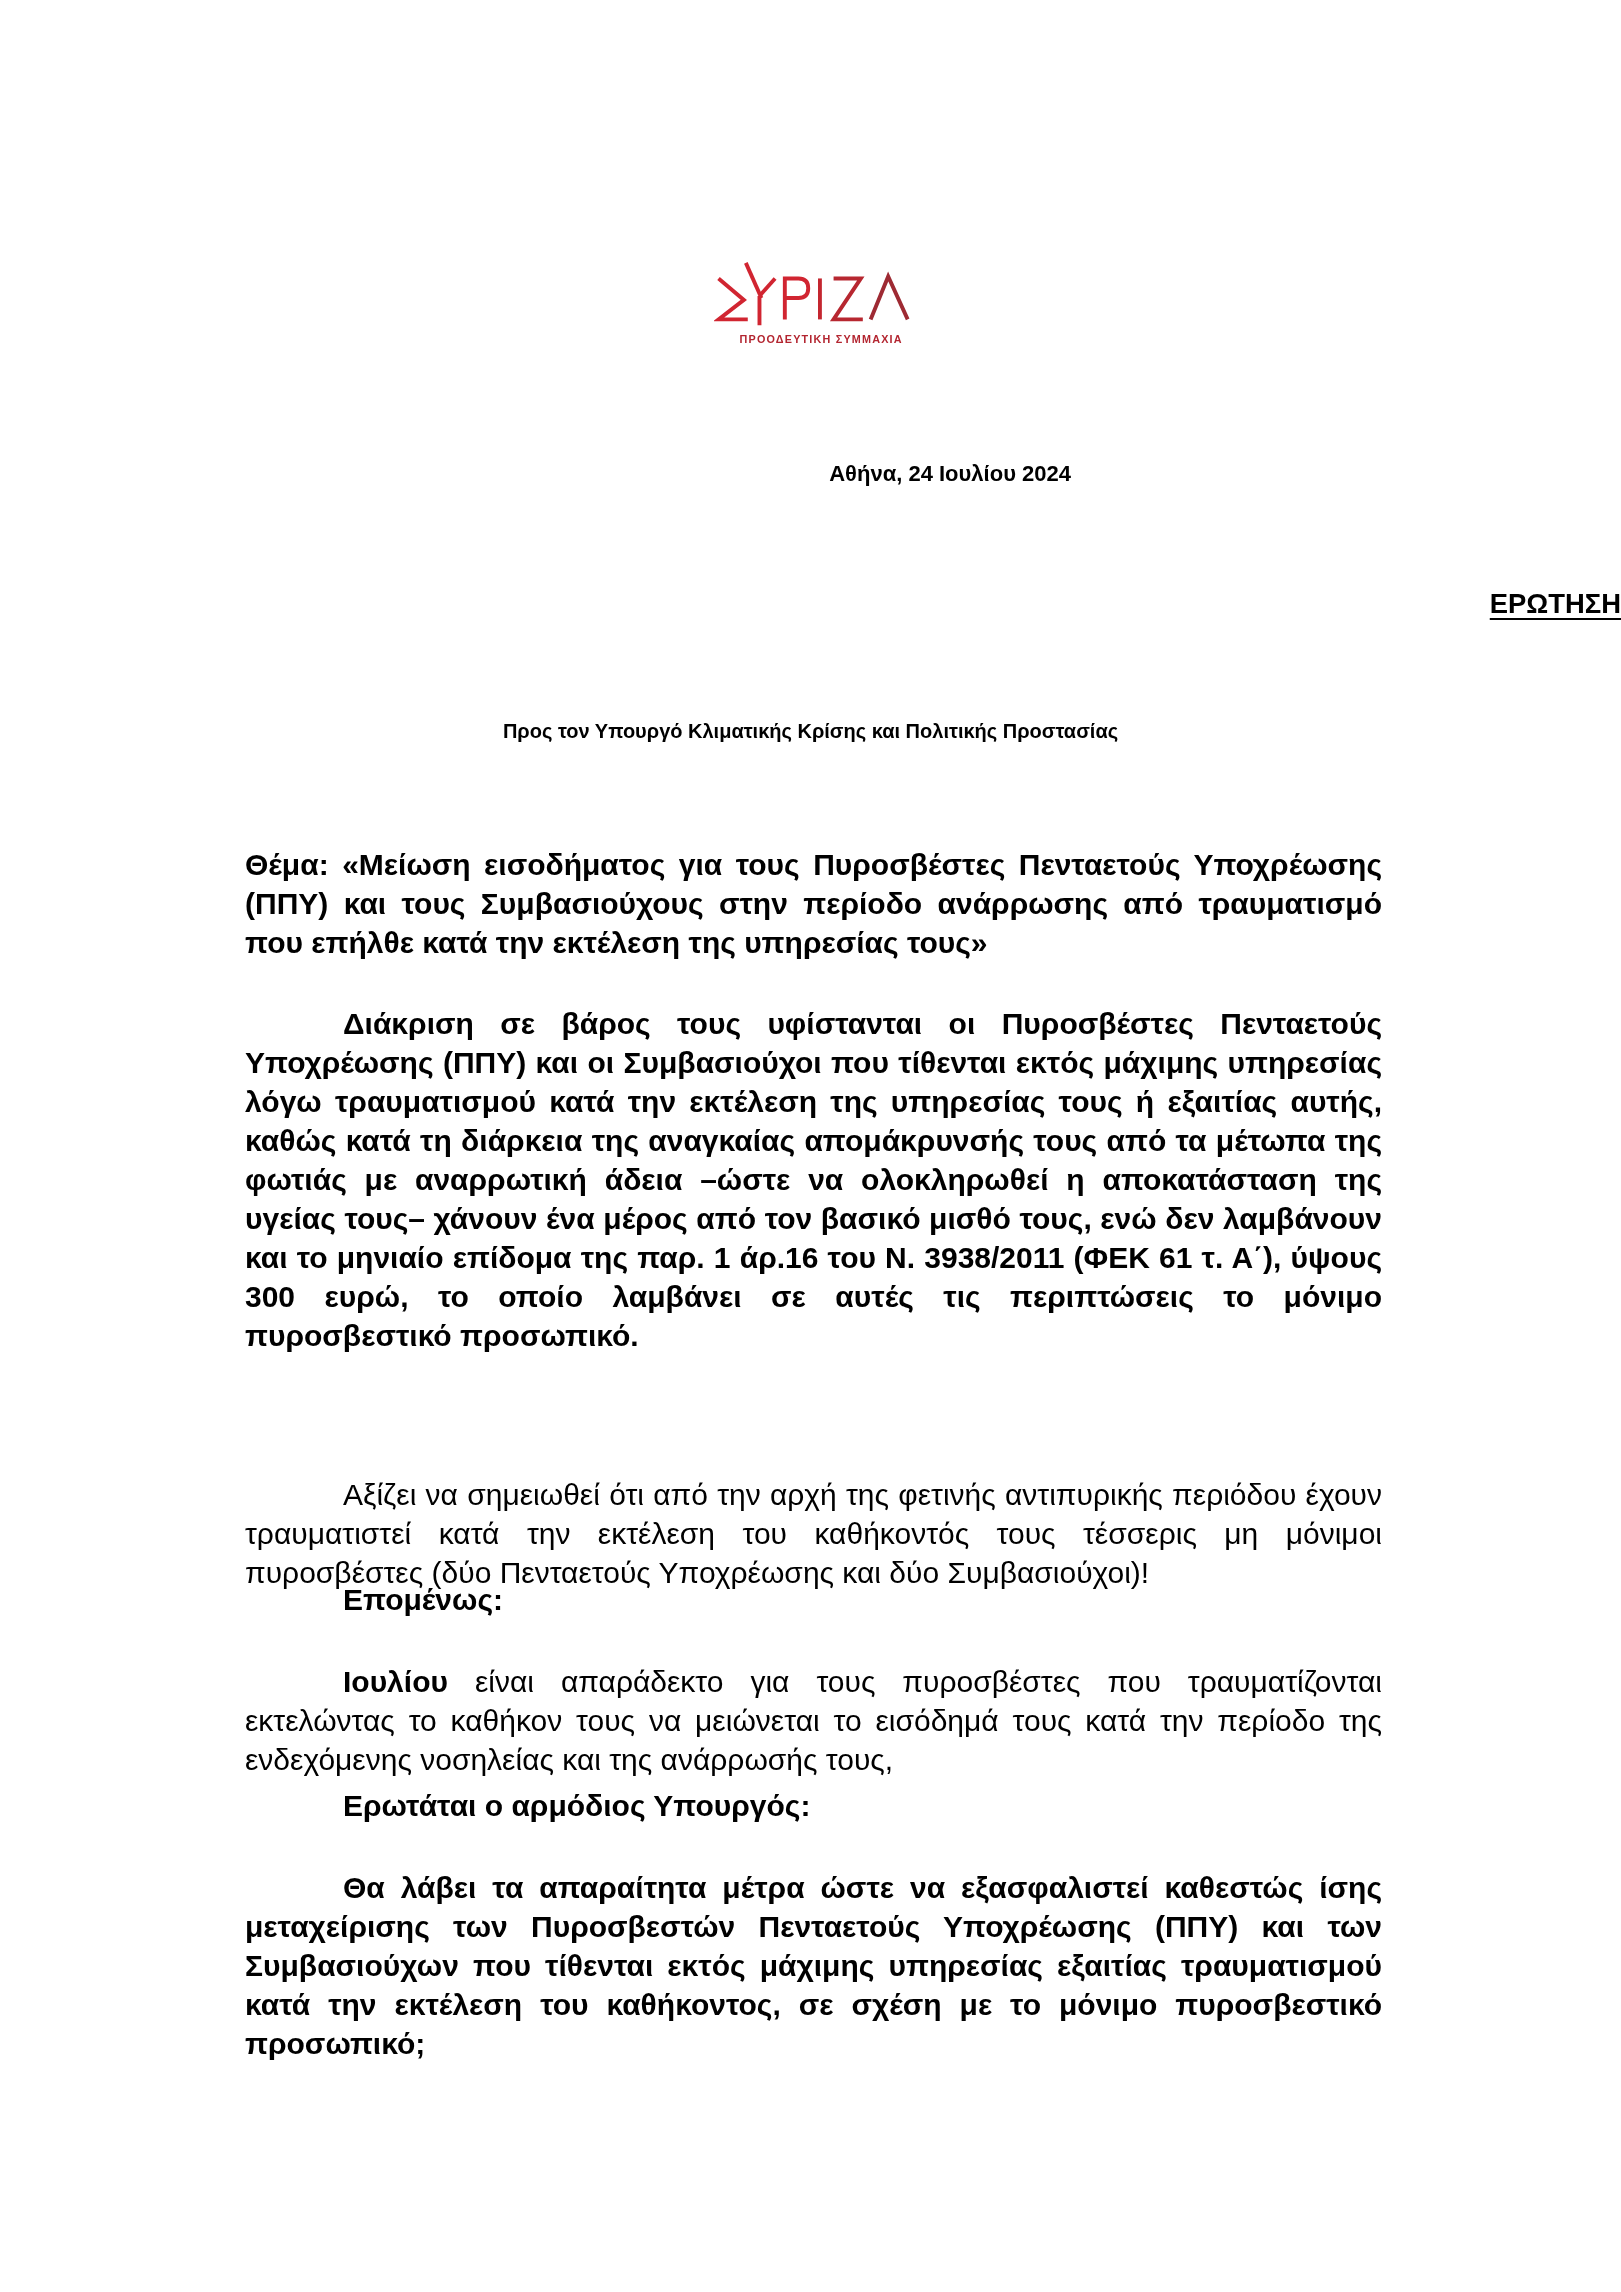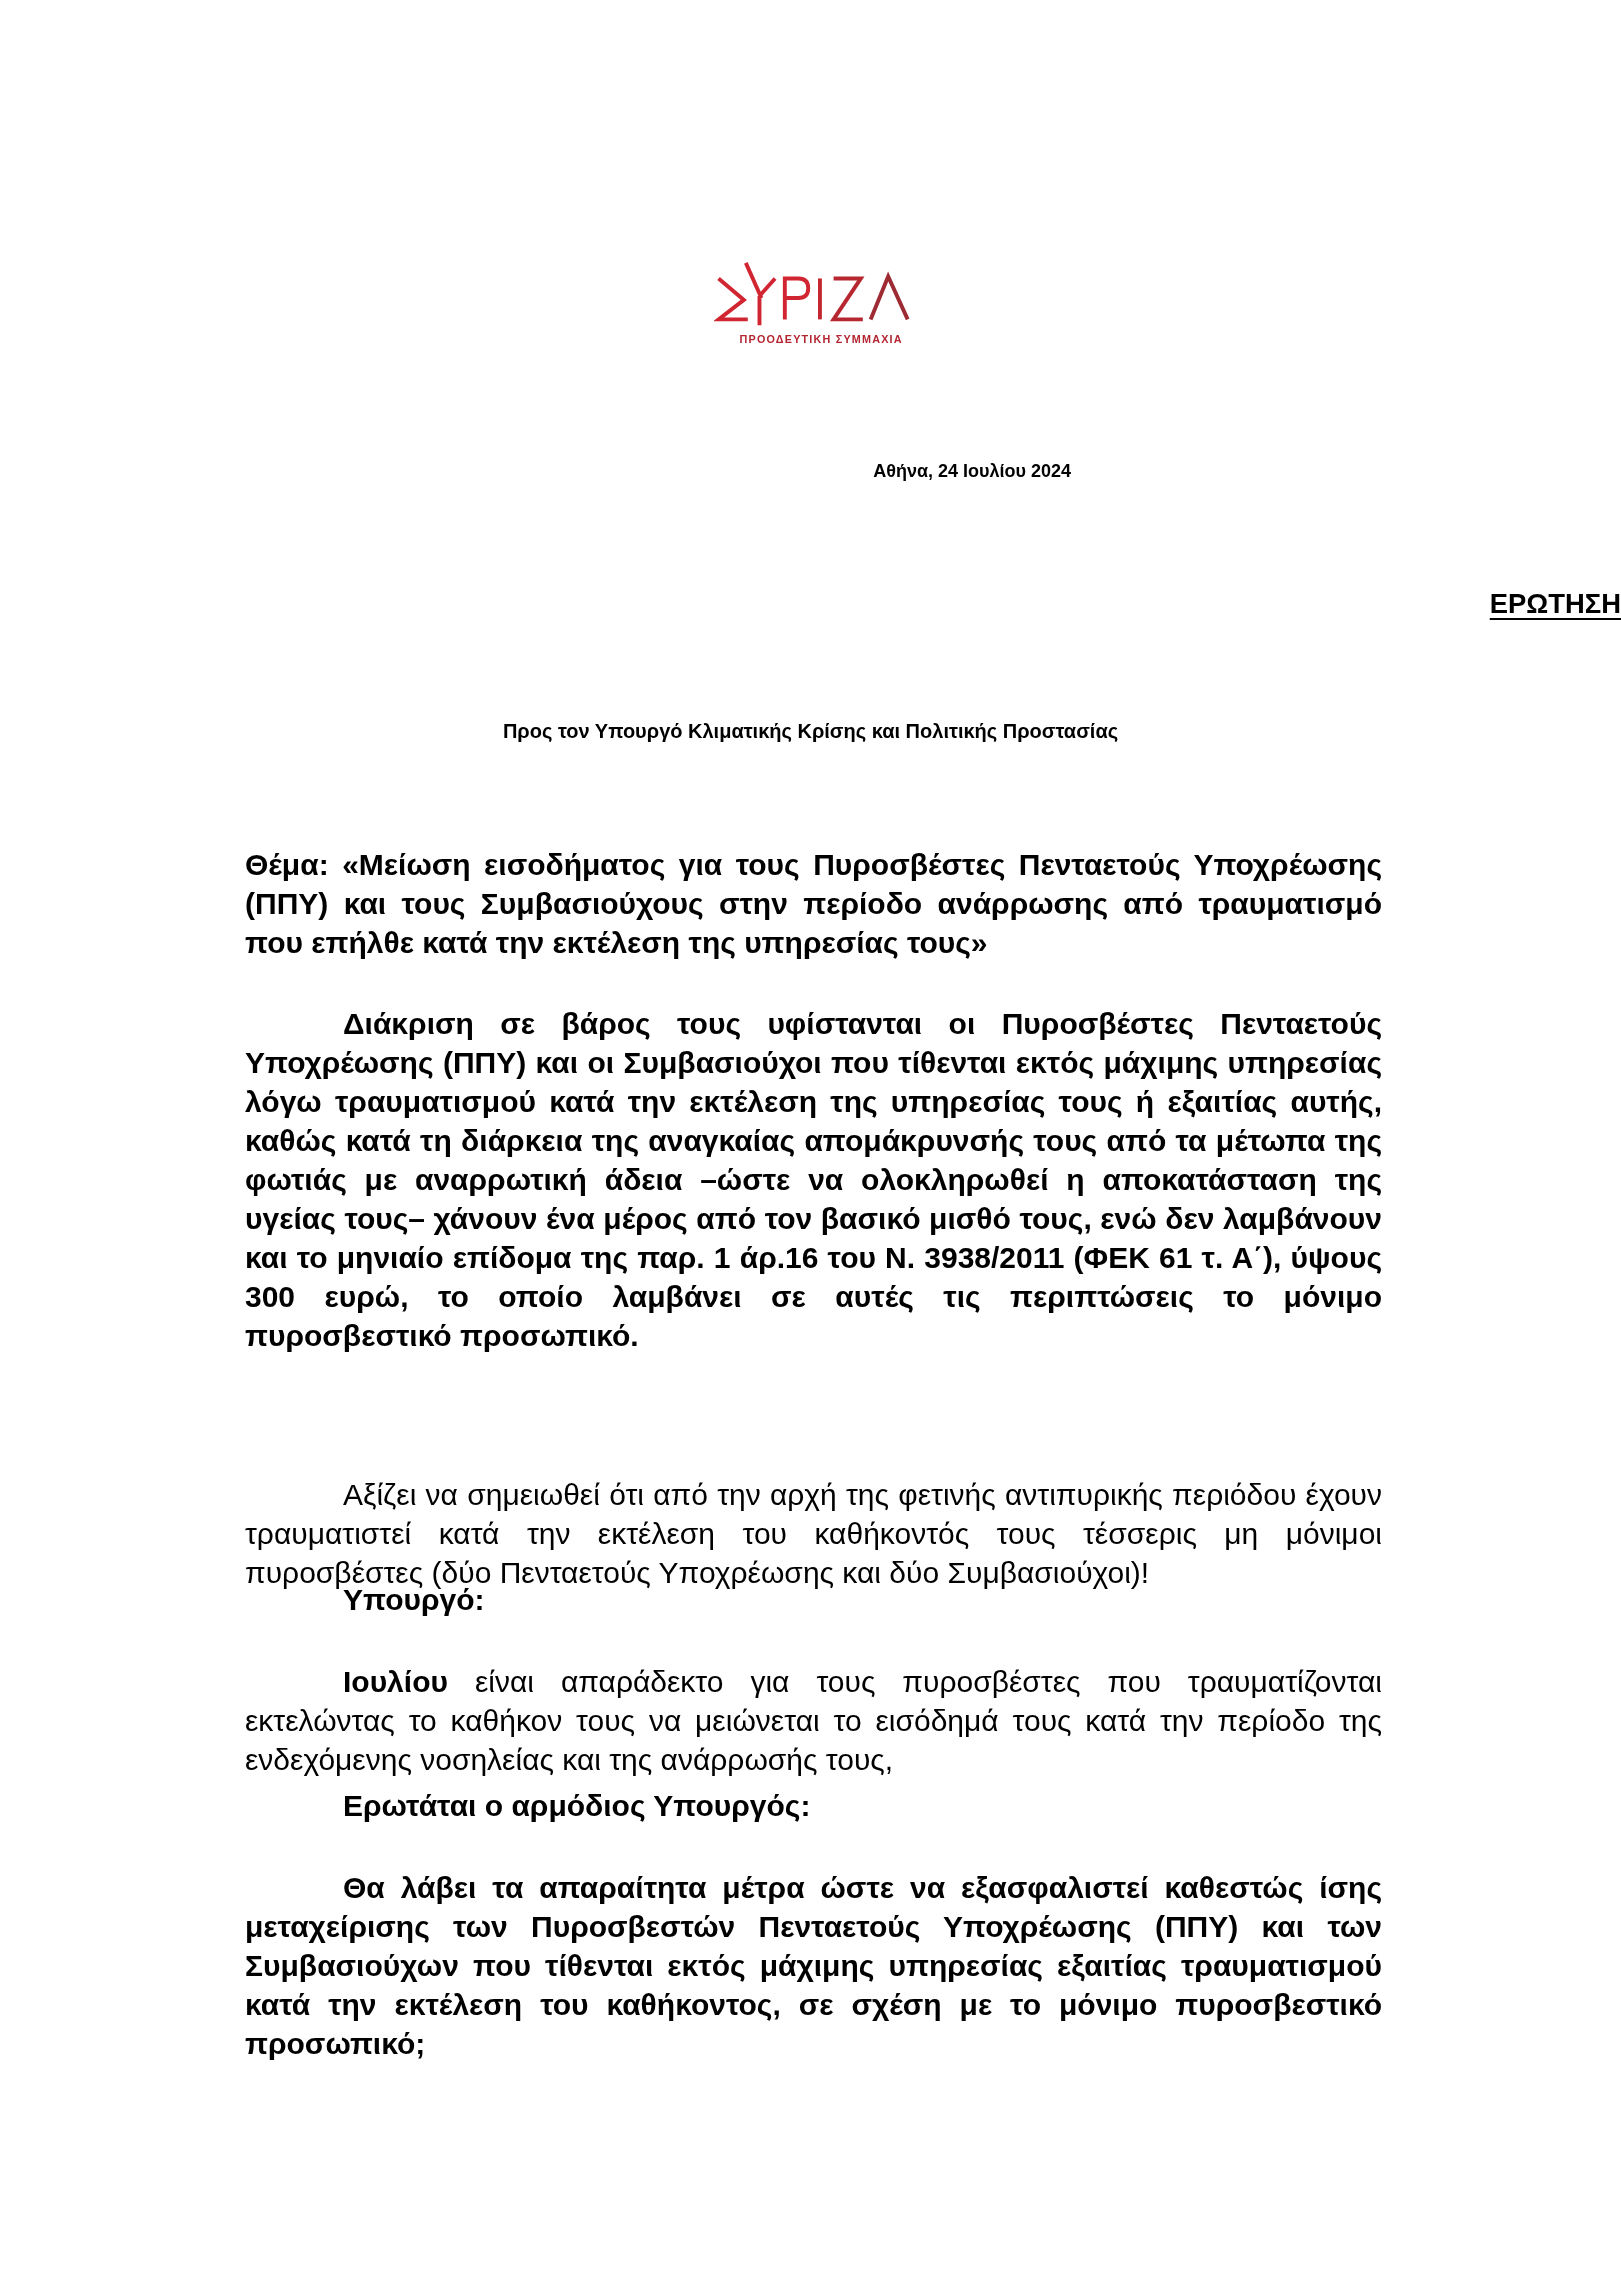--- a/index.html
+++ b/index.html
@@ -37,21 +37,21 @@
     font-size: 10.8px;
     font-weight: bold;
     letter-spacing: 1.2px;
     color: #b32530;
     white-space: nowrap;
   }
   .date {
     position: absolute;
     right: 239px;
     top: 461px;
-    font-size: 18px;
+    font-size: 22px;
     font-weight: bold;
     white-space: nowrap;
   }
   .title {
     position: absolute;
     left: 0; width: 1621px;
     top: 588px;
     text-align: right;
     font-size: 27.4px;
     font-weight: bold;
@@ -119,21 +119,21 @@
   <div class="title">ΕΡΩΤΗΣΗ</div>
 
   <div class="recipient">Προς τον Υπουργό Κλιματικής Κρίσης και Πολιτικής Προστασίας</div>
 
   <div class="content subject">Θέμα: «Μείωση εισοδήματος για τους Πυροσβέστες Πενταετούς Υποχρέωσης (ΠΠΥ) και τους Συμβασιούχους στην περίοδο ανάρρωσης από τραυματισμό που επήλθε κατά την εκτέλεση της υπηρεσίας τους»</div>
 
   <div class="content p1 indent">Διάκριση σε βάρος τους υφίστανται οι Πυροσβέστες Πενταετούς Υποχρέωσης (ΠΠΥ) και οι Συμβασιούχοι που τίθενται εκτός μάχιμης υπηρεσίας λόγω τραυματισμού κατά την εκτέλεση της υπηρεσίας τους ή εξαιτίας αυτής, καθώς κατά τη διάρκεια της αναγκαίας απομάκρυνσής τους από τα μέτωπα της φωτιάς με αναρρωτική άδεια –ώστε να ολοκληρωθεί η αποκατάσταση της υγείας τους– χάνουν ένα μέρος από τον βασικό μισθό τους, ενώ δεν λαμβάνουν και το μηνιαίο επίδομα της παρ. 1 άρ.16 του Ν. 3938/2011 (ΦΕΚ 61 τ. Α΄), ύψους 300 ευρώ, το οποίο λαμβάνει σε αυτές τις περιπτώσεις το μόνιμο πυροσβεστικό προσωπικό.</div>
 
   <div class="content p2 indent">Αξίζει να σημειωθεί ότι από την αρχή της φετινής αντιπυρικής περιόδου έχουν τραυματιστεί κατά την εκτέλεση του καθήκοντός τους τέσσερις μη μόνιμοι πυροσβέστες (δύο Πενταετούς Υποχρέωσης και δύο Συμβασιούχοι)!</div>
 
-  <div class="content p3 left-indent">Υπουργό:</div>
+  <div class="content p3 left-indent">Επομένως:</div>
 
   <div class="content p4 indent"><b>Ιουλίου</b><span> είναι απαράδεκτο για τους πυροσβέστες που τραυματίζονται εκτελώντας το καθήκον τους να μειώνεται το εισόδημά τους κατά την περίοδο της ενδεχόμενης νοσηλείας και της ανάρρωσής τους,</span></div>
 
   <div class="content p5 left-indent">Ερωτάται ο αρμόδιος Υπουργός:</div>
 
   <div class="content p6 indent">Θα λάβει τα απαραίτητα μέτρα ώστε να εξασφαλιστεί καθεστώς ίσης μεταχείρισης των Πυροσβεστών Πενταετούς Υποχρέωσης (ΠΠΥ) και των Συμβασιούχων που τίθενται εκτός μάχιμης υπηρεσίας εξαιτίας τραυματισμού κατά την εκτέλεση του καθήκοντος, σε σχέση με το μόνιμο πυροσβεστικό προσωπικό;</div>
 
 </div>
 
 

